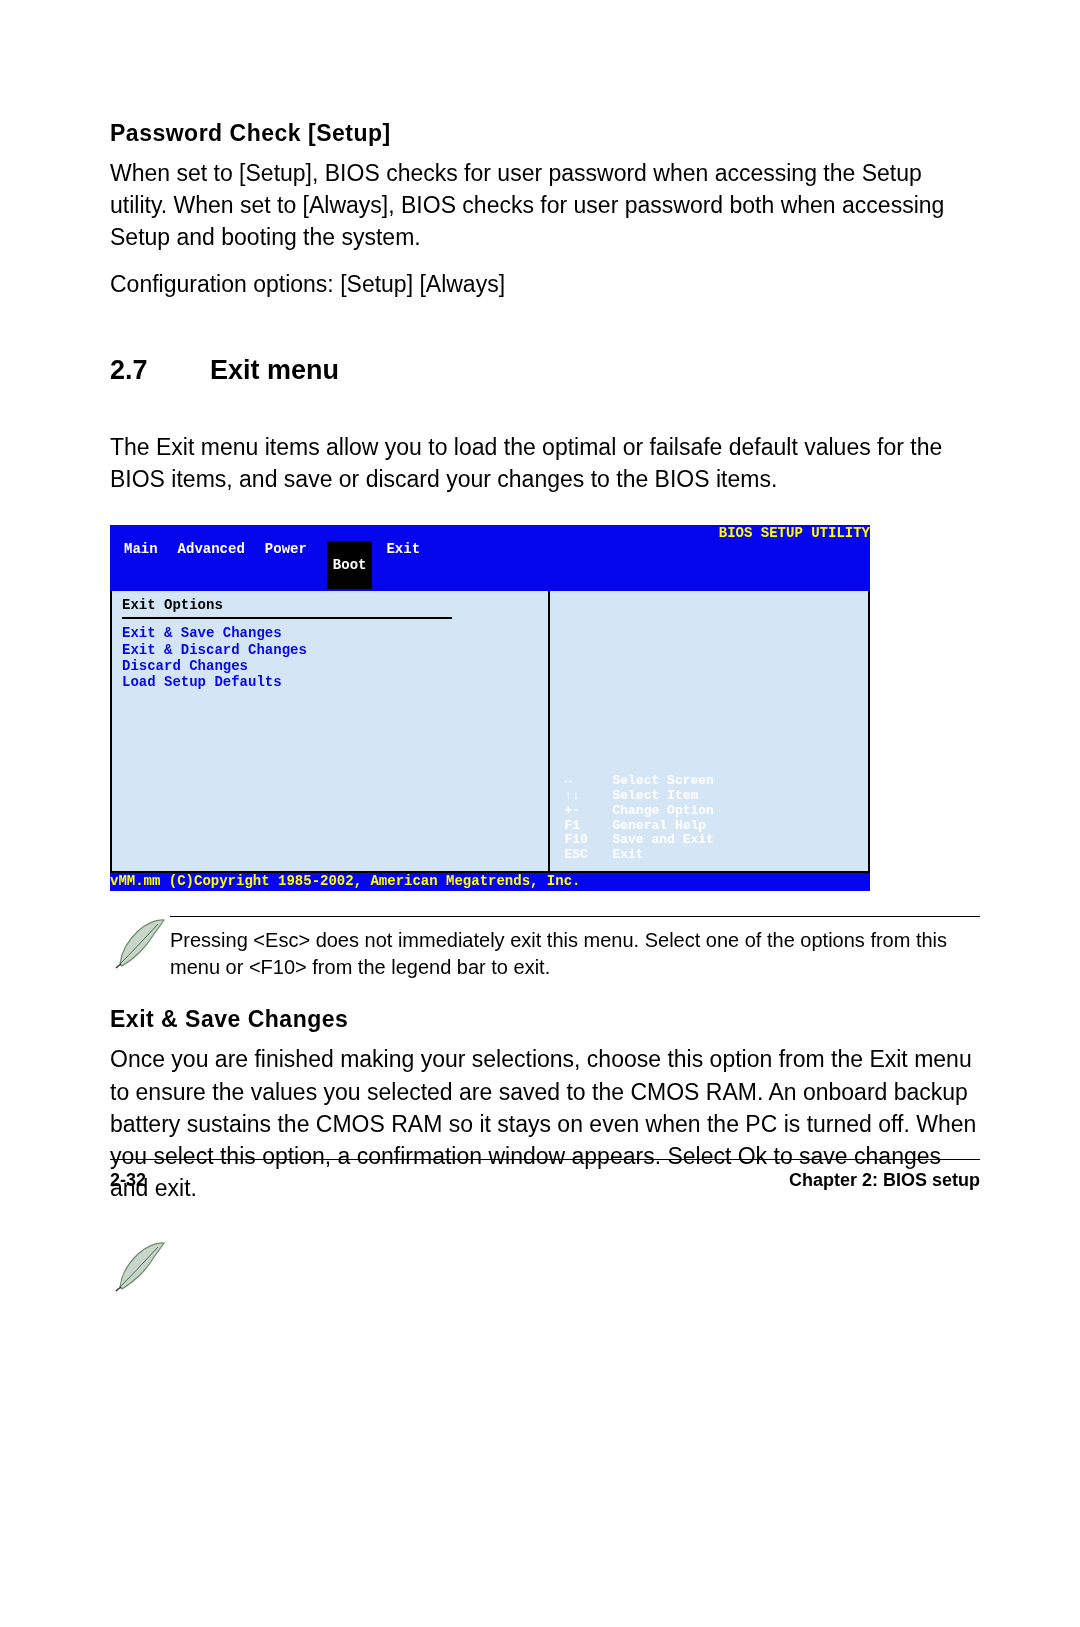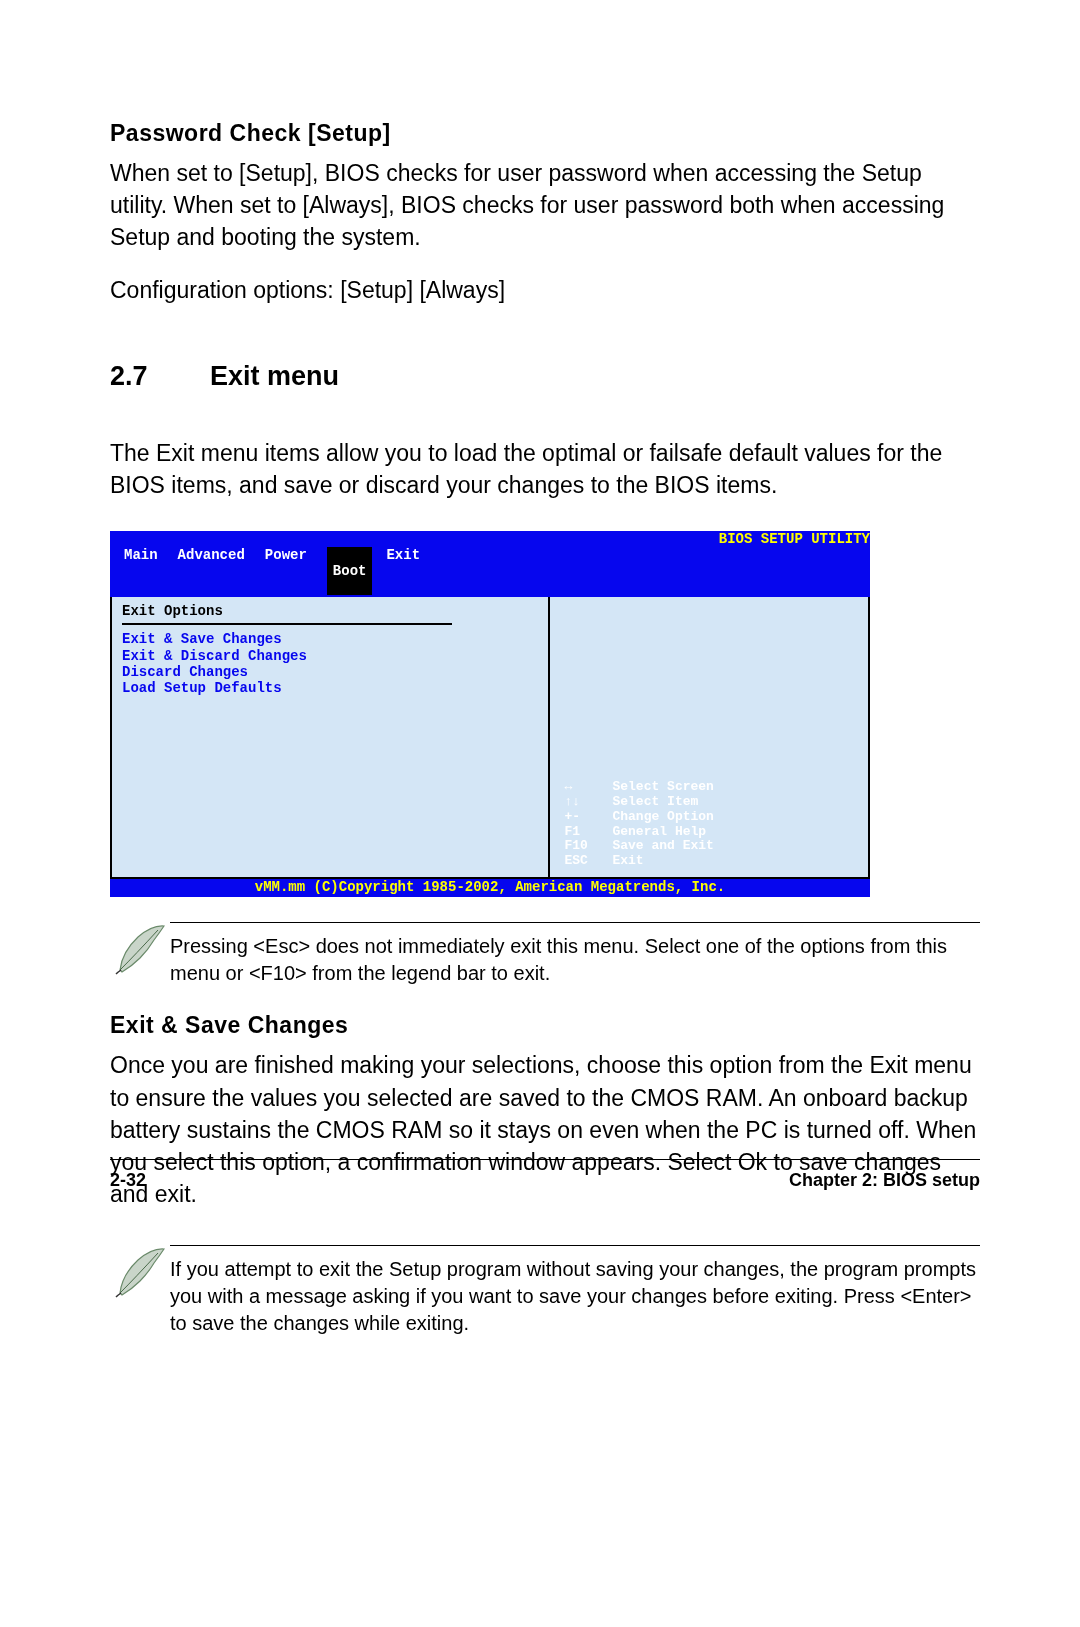--- a/index.html
+++ b/index.html
@@ -1,36 +1,36 @@
 <!DOCTYPE html>
 <html><head>
 <meta charset="utf-8">
 <style>
   * { box-sizing: border-box; margin: 0; padding: 0; }
   html, body { width: 1080px; height: 1627px; background: #fff; font-family: "Segoe UI", "Helvetica Neue", Arial, sans-serif; color: #000; }
   .page { position: relative; width: 1080px; height: 1276px; padding: 120px 100px 0 110px; }
   .heading-sm { font-weight: 700; font-size: 23px; letter-spacing: 0.5px; margin-bottom: 10px; }
   .body-text { font-size: 23px; line-height: 1.4; font-weight: 400; }
-  .body-text + .body-text { margin-top: 20px; }
+  .body-text + .body-text { margin-top: 14px; }
   .section-title { font-weight: 800; font-size: 27px; margin-top: 55px; margin-bottom: 45px; }
   .section-title .num { display: inline-block; width: 100px; }
   .bios-box { margin: 30px 0 25px 0; width: 760px; background: #0606ee; font-family: "Courier New", monospace; font-weight: bold; font-size: 14px; line-height: 1.15; }
   .bios-title { text-align: right; color: #ffff00; background: #0606ee; padding: 0; }
   .bios-menu { background: #0606ee; color: #fff; display: flex; padding: 0 14px 2px 14px; gap: 4px; }
   .bios-menu span { padding: 0 16px 0 0; }
   .bios-menu .sel { background: #000; color: #fff; padding: 16px 6px; }
   .bios-body { display: flex; background: #d4e6f6; border: 2px solid #000; border-top: none; }
   .bios-left { flex: 0 0 58%; border-right: 2px solid #000; padding: 6px 10px 6px 10px; color: #0606ee; min-height: 280px; }
   .bios-left .hdr { color: #000; }
   .bios-left .sep { border-top: 2px solid #000; margin: 4px 0 6px 0; width: 330px; }
   .bios-right { flex: 1; position: relative; }
   .bios-legend { position: absolute; bottom: 8px; left: 14px; color: #fff; display: grid; grid-template-columns: 48px auto; row-gap: 0; font-size: 13px; }
   .bios-legend .k { color: #fff; }
   .bios-legend .d { color: #fff; }
-  .bios-footer { text-align: center; color: #ffff00; background: #0606ee; padding: 0 0 2px 0; }
+  .bios-footer { color: #ffff00; background: #0606ee; padding: 0 0 2px 0; }
   .note-row { display: flex; align-items: flex-start; margin: 10px 0 25px 0; }
   .note-text { font-size: 20px; line-height: 1.35; border-top: 1px solid #000; padding-top: 10px; flex: 1; }
   .feather { width: 60px; height: 55px; flex: 0 0 60px; }
   .footer { position: absolute; bottom: 85px; left: 110px; right: 100px; border-top: 1px solid #000; padding-top: 10px; display: flex; justify-content: space-between; font-size: 18px; font-weight: 700; }
 </style>
 </head>
 <body>
 
 <div class="page">
 
@@ -98,21 +98,20 @@
   <div class="body-text">Once you are finished making your selections, choose this option from the Exit menu to ensure the values you selected are saved to the CMOS RAM. An onboard backup battery sustains the CMOS RAM so it stays on even when the PC is turned off. When you select this option, a confirmation window appears. Select Ok to save changes and exit.</div>
 
   <div class="note-row" style="margin-top:35px">
     <div class="feather">
       <svg viewBox="0 0 60 55" width="60" height="55">
         <path d="M10 48 Q 12 30 28 15 Q 42 3 54 4 Q 50 10 44 18 Q 38 28 30 36 Q 22 44 12 50 Z" fill="#c9d5c9" stroke="#6a8a6a" stroke-width="1.2"></path>
         <path d="M10 48 Q 25 33 48 8" fill="none" stroke="#4a6a4a" stroke-width="1"></path>
         <path d="M6 52 Q 8 50 11 48" fill="none" stroke="#333" stroke-width="1.5"></path>
       </svg>
     </div>
-    <div class="note-text"> If you attempt to exit the Setup program without saving your changes, the program prompts you with a message asking if you want to save your changes before exiting. Press &lt;Enter&gt;  to save the  changes while exiting.</div>
   </div>
 
   <div class="footer">
     <span>2-32</span>
     <span>Chapter 2: BIOS setup</span>
   </div>
 
 </div>
 
 </body></html>

